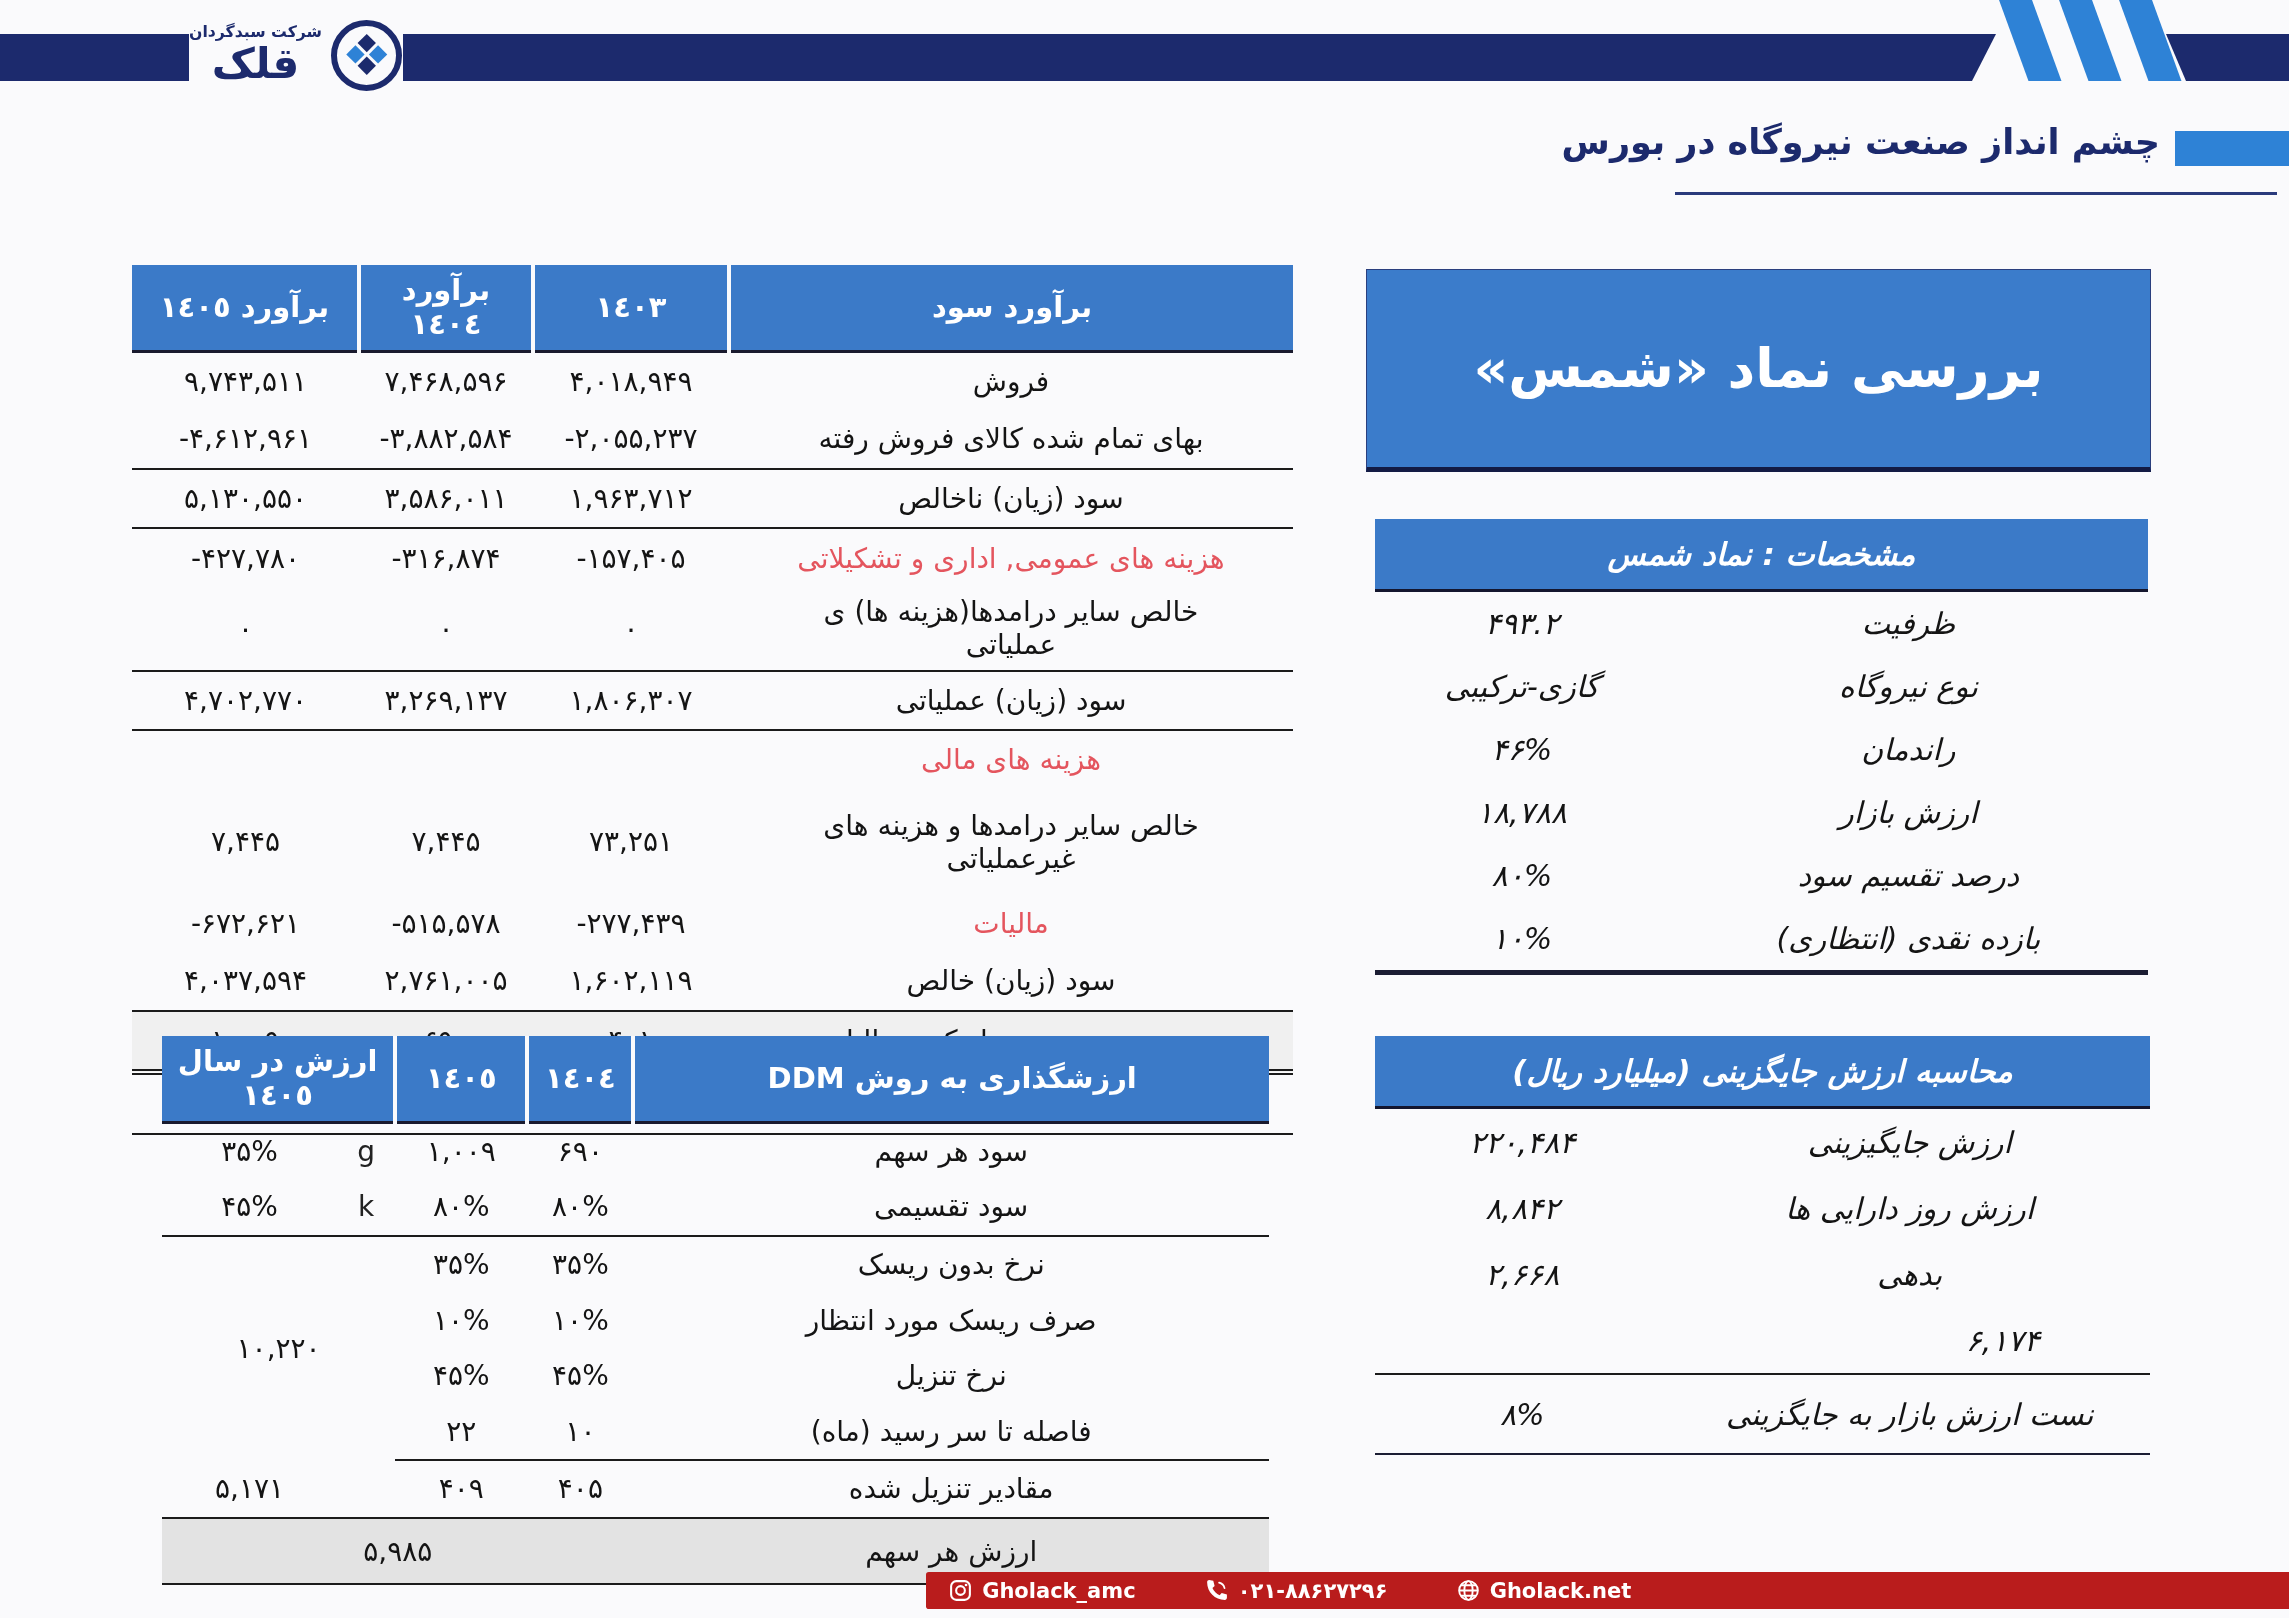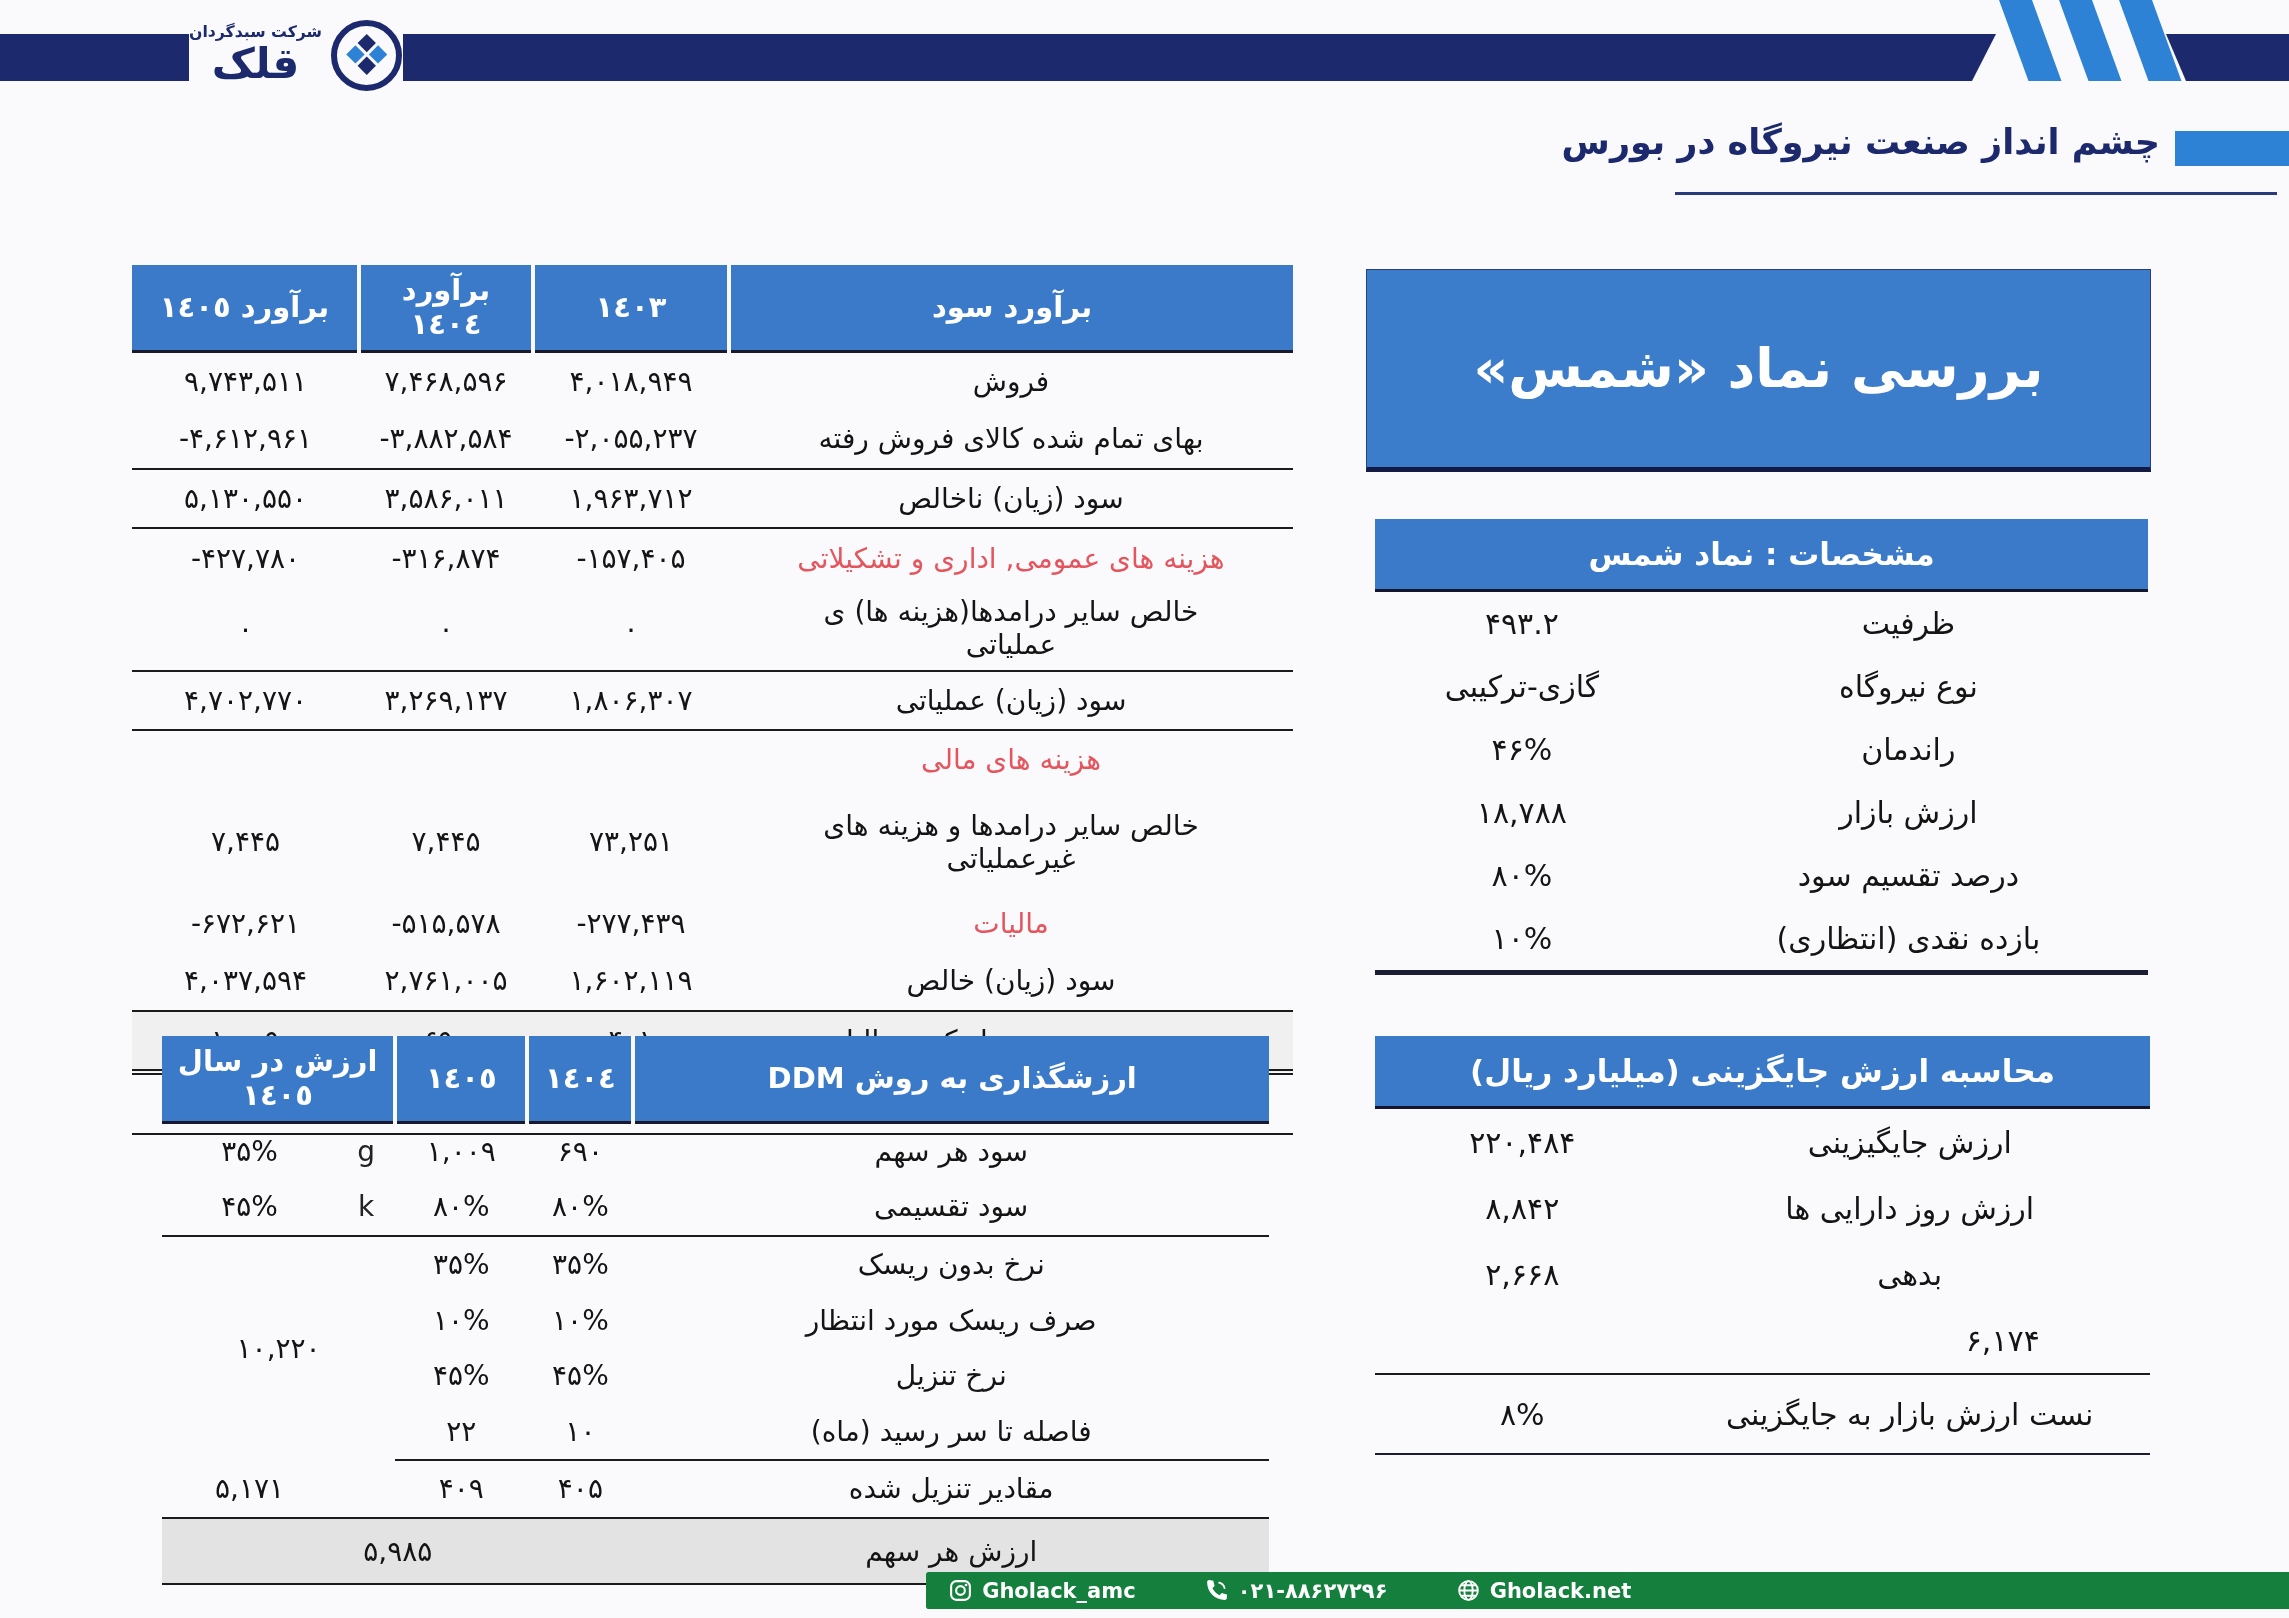--- a/index.html
+++ b/index.html
@@ -34,21 +34,21 @@
   .title-accent{position:absolute;left:2175px;top:131px;width:114px;height:35px;background:#2e82d6;}
   .title-underline{position:absolute;left:1675px;top:192px;width:602px;height:2.8px;background:#2a3a7c;}
   
   .blue-head{background:#3b7ac8;color:#fff;font-weight:bold;text-align:center;direction:rtl;}
   
   .symbol-box{position:absolute;left:1366px;top:269px;width:783px;height:197px;
               background:#3b7ccb;border:1.8px solid #2a3f7e;border-bottom:5.5px solid #131b44;
               display:flex;align-items:center;justify-content:center;}
   .symbol-box .t{color:#fff;font-size:54px;font-weight:bold;direction:rtl;}
   
-  .side-table{position:absolute;background:transparent;}
+  .side-table{position:absolute;background:transparent;font-style:italic;}
   .side-head{height:70px;display:flex;align-items:center;justify-content:center;
              font-size:31px;border-bottom:3.7px solid #14162e;}
   .side-row{display:flex;direction:rtl;align-items:center;}
   .side-row .lbl{width:62%;text-align:center;font-size:30px;direction:rtl;}
   .side-row .val{width:38%;text-align:center;font-size:30px;direction:ltr;}
   .specs{left:1375px;top:519px;width:773px;border-bottom:5.5px solid #1b1d33;}
   .specs .side-row{height:63px;}
   .repl{left:1375px;top:1036px;width:775px;border-bottom:2.8px solid #1b1d33;}
   .repl .side-row{height:66px;}
   .repl .ratio{border-top:2.8px solid #1b1b1b;height:78px;}
@@ -66,21 +66,21 @@
   .red{color:#e4555e;}
   .profit{position:absolute;left:132px;top:265px;}
   .profit table{width:1160px;}
   .profit td.lbl{padding-left:65px;padding-right:65px;}
   .ddm{position:absolute;left:162px;top:1036px;}
   .ddm table{width:1107px;}
   .ddm td{height:39px;}
   .ddm tr.valuerow > td{background:#e3e3e3;border-bottom:2.8px solid #1b1b1b;border-top:1.8px solid #1b1b1b;height:48px;}
   .letter{font-size:28px;color:#222;}
   
-  .footerbar{position:absolute;left:926px;top:1572px;width:1364px;height:37px;background:#15803d;
+  .footerbar{position:absolute;left:926px;top:1572px;width:1364px;height:37px;background:#b91c1c;
              border-radius:2.8px 0 0 2.8px;display:flex;align-items:center;gap:13px;padding-left:22px;box-sizing:border-box;}
   .f-item{display:flex;align-items:center;gap:9.2px;color:#fff;font-size:21px;font-weight:bold;margin-right:55px;}
   .f-item .ltr{direction:ltr;}
   .f-ico{width:25px;height:25px;display:inline-flex;}
   .f-ico svg{width:100%;height:100%;}
 </style>
 </head>
 <body>
 
 <div class="band band-a"></div>

